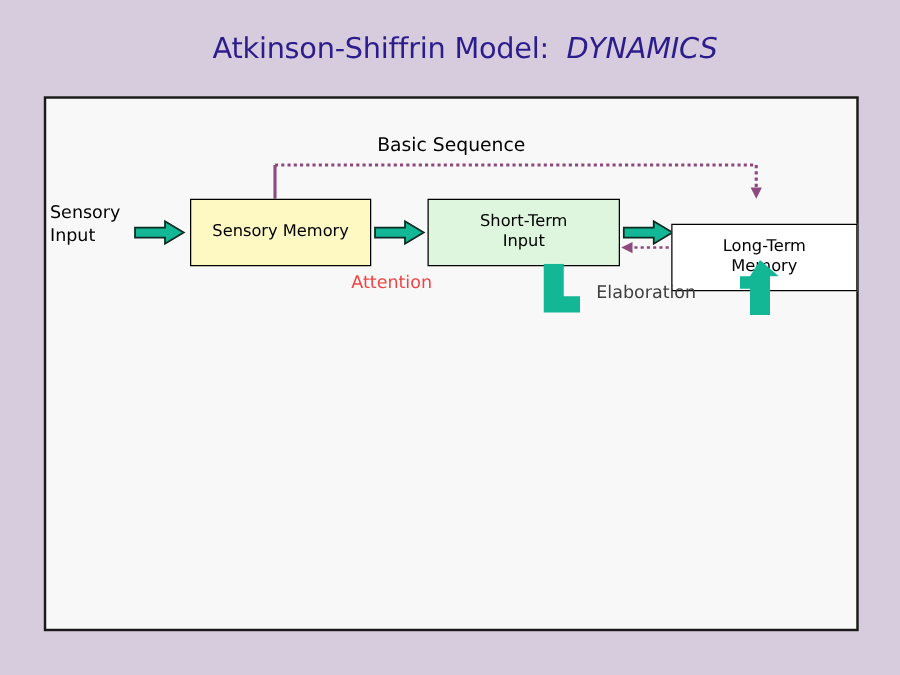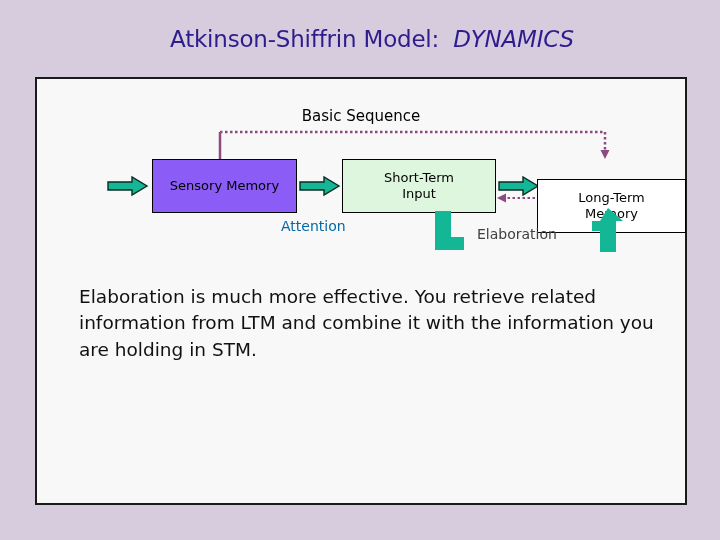--- a/index.html
+++ b/index.html
@@ -73,21 +73,21 @@
     display: flex;
     align-items: center;
     justify-content: center;
     text-align: center;
     font-size: 13px;
     color: #000;
     line-height: 1.25;
   }
   #box-sensory-memory {
     left: 115px;  top: 80px;  width: 145px; height: 54px;
-    background: #8b5cf6;
+    background: #fef9c3;
   }
   #box-short-term {
     left: 305px;  top: 80px;  width: 154px; height: 54px;
     background: #ddf6dd;
   }
   #box-long-term {
     left: 500px;  top: 80px;  width: 149px; height: 54px;
     background: #ffffff;
     margin-top: 20px;
   }
@@ -119,21 +119,21 @@
     width: 648px; height: 180px;
     pointer-events: none;
   }
 
   
   #attention-label {
     position: absolute;
     left: 244px;
     top: 139px;
     font-size: 14px;
-    color: #0369a1;
+    color: #ef4444;
   }
   #elaboration-label {
     position: absolute;
     left: 440px;
     top: 147px;
     font-size: 14px;
     color: #404040;
   }
 
   
@@ -170,20 +170,22 @@
 
       <path d="M 183 53 L 568 53" stroke="#8e4a7e" stroke-width="2.5" fill="none" stroke-dasharray="2.5 2.5"></path>
 
       <path d="M 568 53 L 568 74" stroke="#8e4a7e" stroke-width="2.5" fill="none" stroke-dasharray="2.5 2.5"></path>
       <polygon points="568,80 563.5,71 572.5,71" fill="#8e4a7e"></polygon>
 
       <path d="M 498 119 L 467 119" stroke="#8e4a7e" stroke-width="2" fill="none" stroke-dasharray="2.5 2.5"></path>
       <polygon points="460,119 469,114.5 469,123.5" fill="#8e4a7e"></polygon>
     </svg>
 
+    <div id="sensory-input-label">Sensory
+Input</div>
 
     <svg id="arrow-input-to-sm" class="arrow-green" width="42" height="22" viewBox="0 0 42 22">
       <polygon points="1,7 25,7 25,2 40,11 25,20 25,15 1,15" fill="#13b795" stroke="#0a2a22" stroke-width="1.4" stroke-linejoin="miter"></polygon>
     </svg>
     <svg id="arrow-sm-to-stm" class="arrow-green" width="42" height="22" viewBox="0 0 42 22">
       <polygon points="1,7 25,7 25,2 40,11 25,20 25,15 1,15" fill="#13b795" stroke="#0a2a22" stroke-width="1.4" stroke-linejoin="miter"></polygon>
     </svg>
     <svg id="arrow-stm-to-ltm" class="arrow-green" width="42" height="22" viewBox="0 0 42 22">
       <polygon points="1,7 25,7 25,2 40,11 25,20 25,15 1,15" fill="#13b795" stroke="#0a2a22" stroke-width="1.4" stroke-linejoin="miter"></polygon>
     </svg>
@@ -205,15 +207,14 @@
     </svg>
 
     <svg id="arrow-up-ltm" width="36" height="46" viewBox="0 0 36 46">
       <polygon points="18,1 33,14 26,14 26,45 10,45 10,24 2,24 2,14 10,14 10,14" fill="#13b795"></polygon>
     </svg>
 
     <div id="attention-label">Attention</div>
     <div id="elaboration-label">Elaboration</div>
   </div>
 
-  <p class="body-para" id="para-1">Elaboration is much more effective.  You retrieve related information from LTM and combine it with the information you are holding in STM.</p>
 
 </div>
 
 </body></html>

